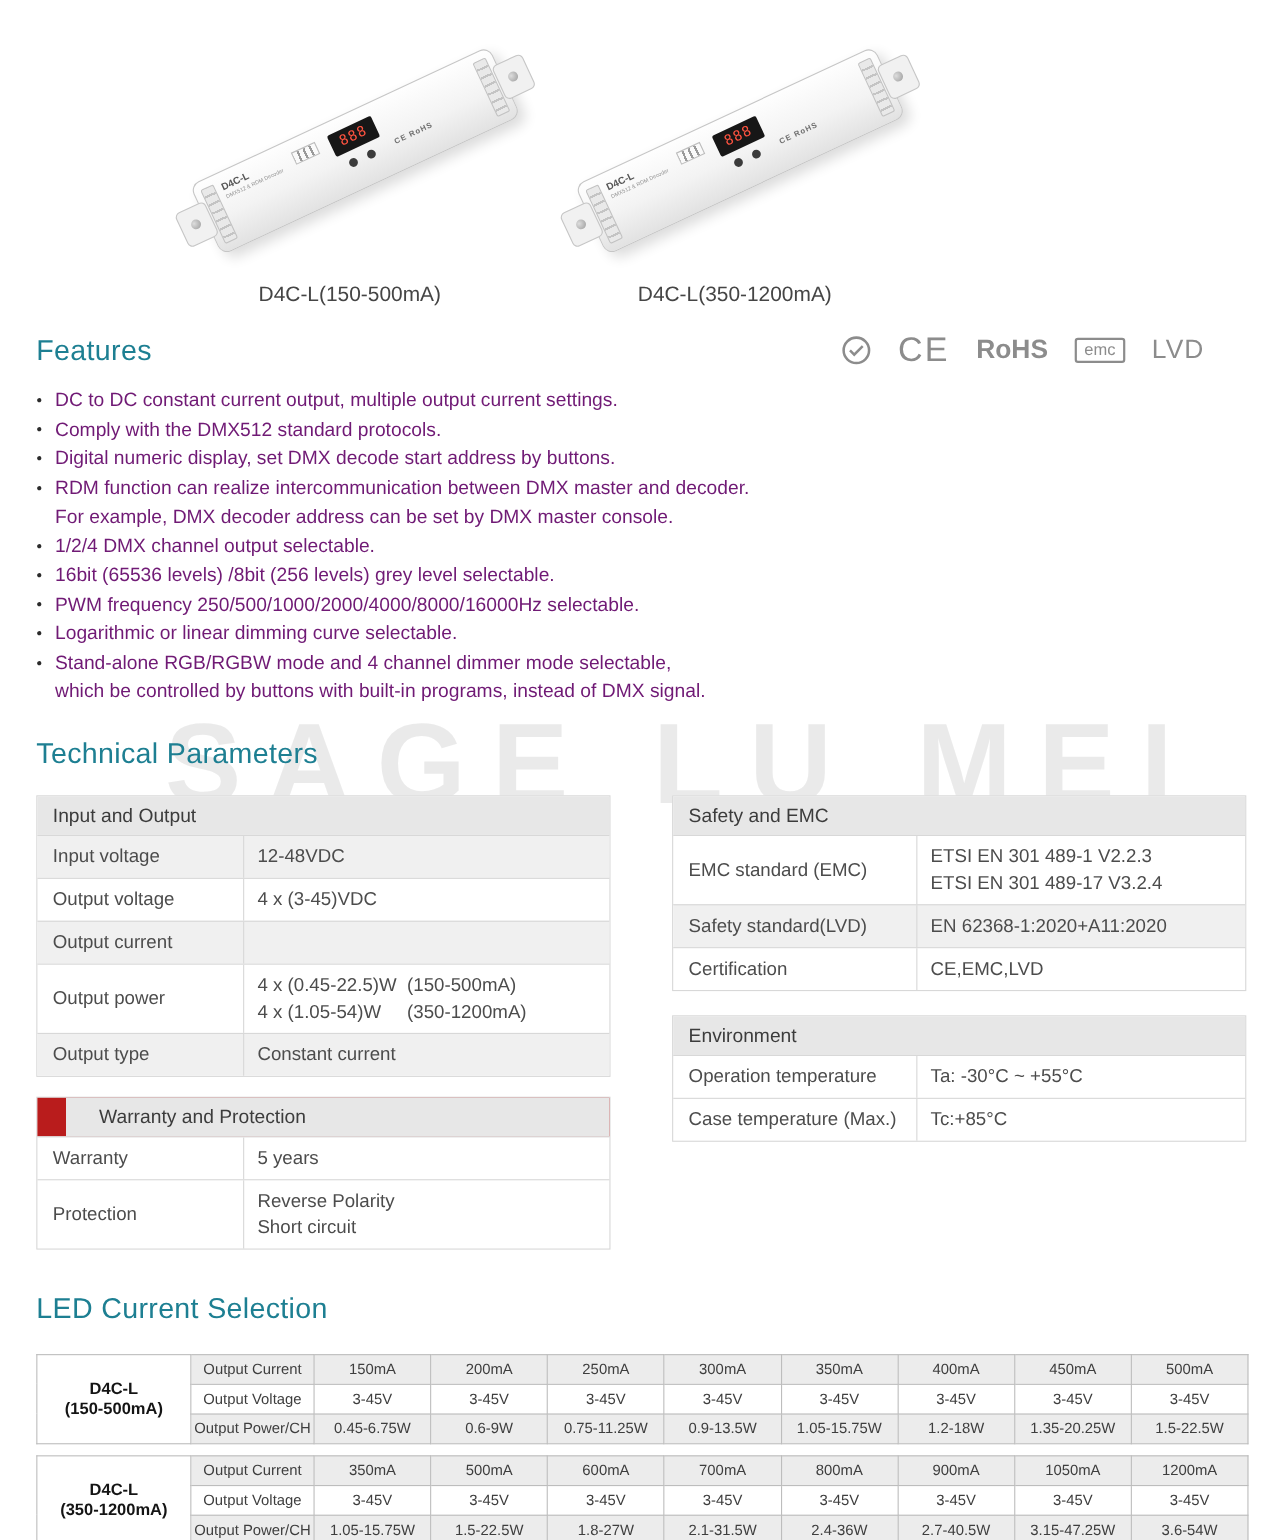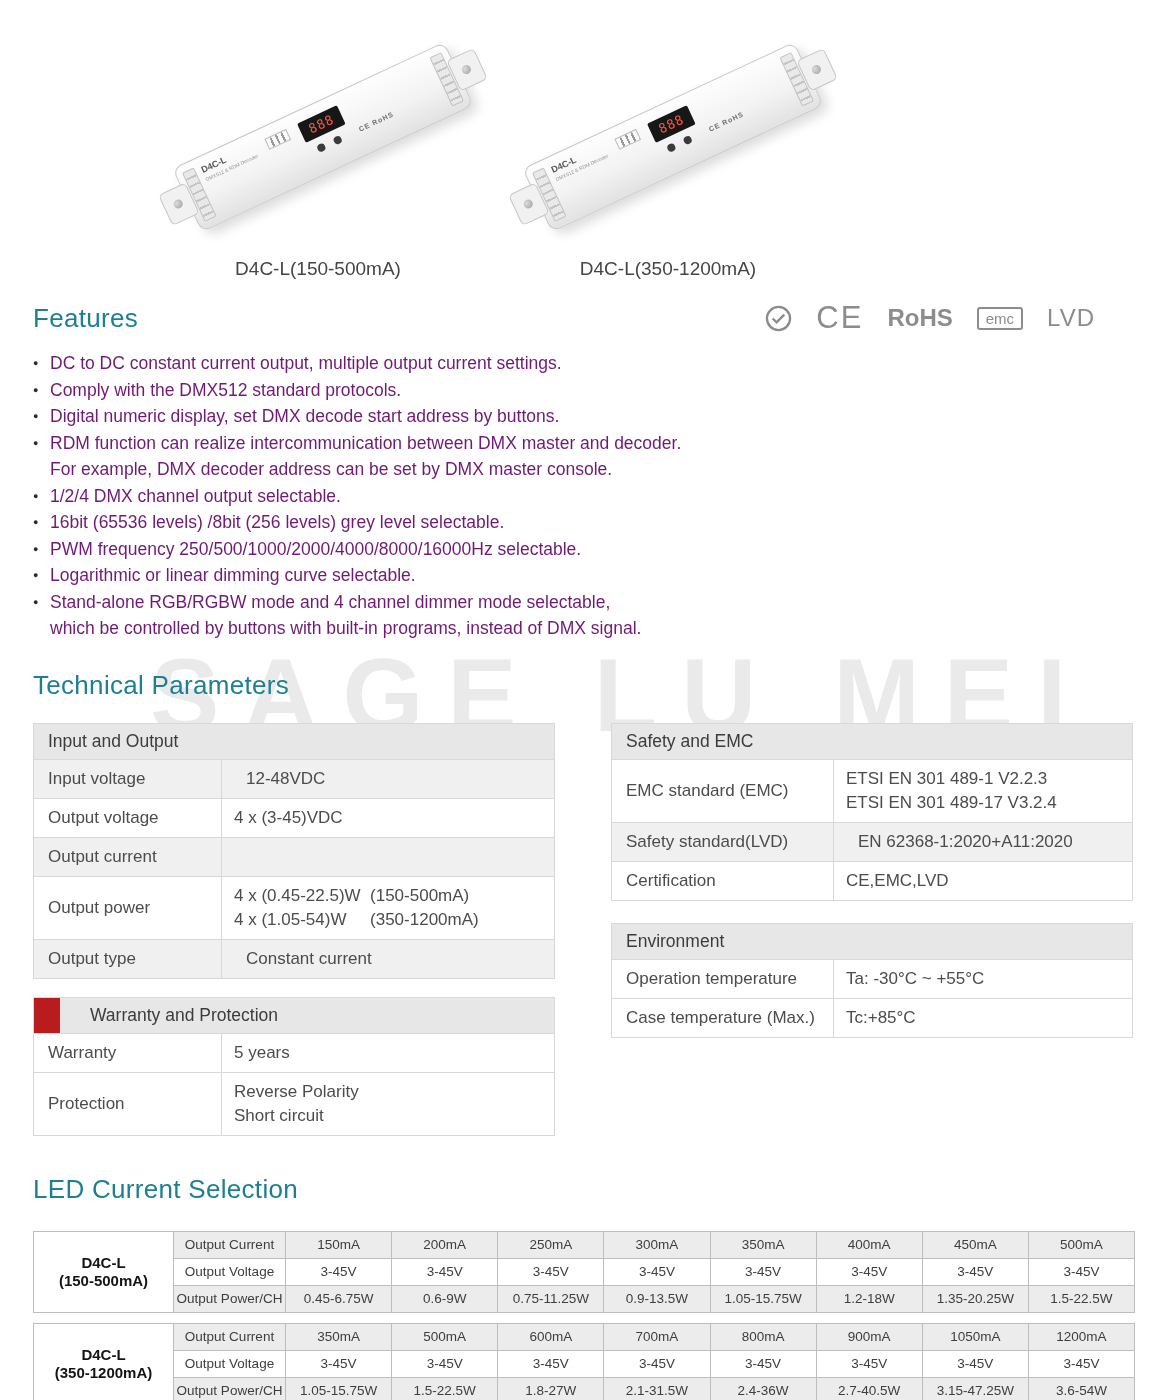--- a/index.html
+++ b/index.html
@@ -58,21 +58,21 @@
 
   
   .tech-title { margin-top:28px; margin-bottom:22px; }
   .tables-wrap { display:flex; gap:56px; }
   .col-left, .col-right { width:522px; }
   .spec-table { width:100%; border:1px solid #d8d8d8; background:#fff; }
   .spec-header { background:#e7e7e7; padding:7px 14px; font-size:17.5px; font-weight:400; color:#3c3c3c; }
   .wheader-row { padding-left:26px; background:#b91c1c; }
   .wheader-row .spec-header { text-align:left; padding-left:30px; }
   .spec-row { display:flex; border-top:1px solid #d8d8d8; }
-  .spec-row.g { background:#f0f0f0;gap:12px; }
+  .spec-row.g { background:#f0f0f0; }
   .spec-label { width:188px; min-height:38px; padding:7px 8px 7px 14px; border-right:1px solid #d8d8d8;
     display:flex; align-items:center; font-size:17px; color:#4c4c4c; }
   .col-right .spec-label { width:222px; }
   .spec-value { flex:1; padding:7px 12px; display:flex; flex-direction:column; justify-content:center;
     font-size:17px; color:#4c4c4c; }
   .spec-value div { white-space:pre-wrap; line-height:24px; }
   .mt18 { margin-top:18px; } .mt22 { margin-top:22px; }
 
   
   .led-title { margin-top:38px; margin-bottom:26px; }

